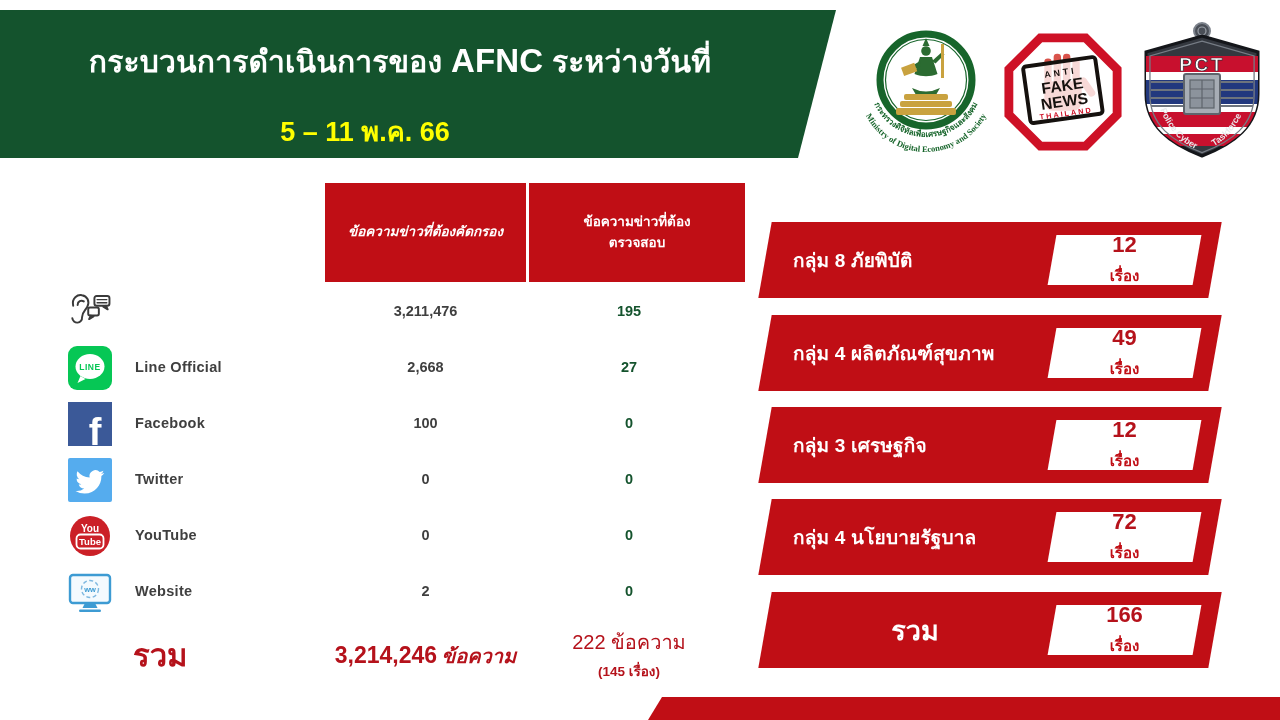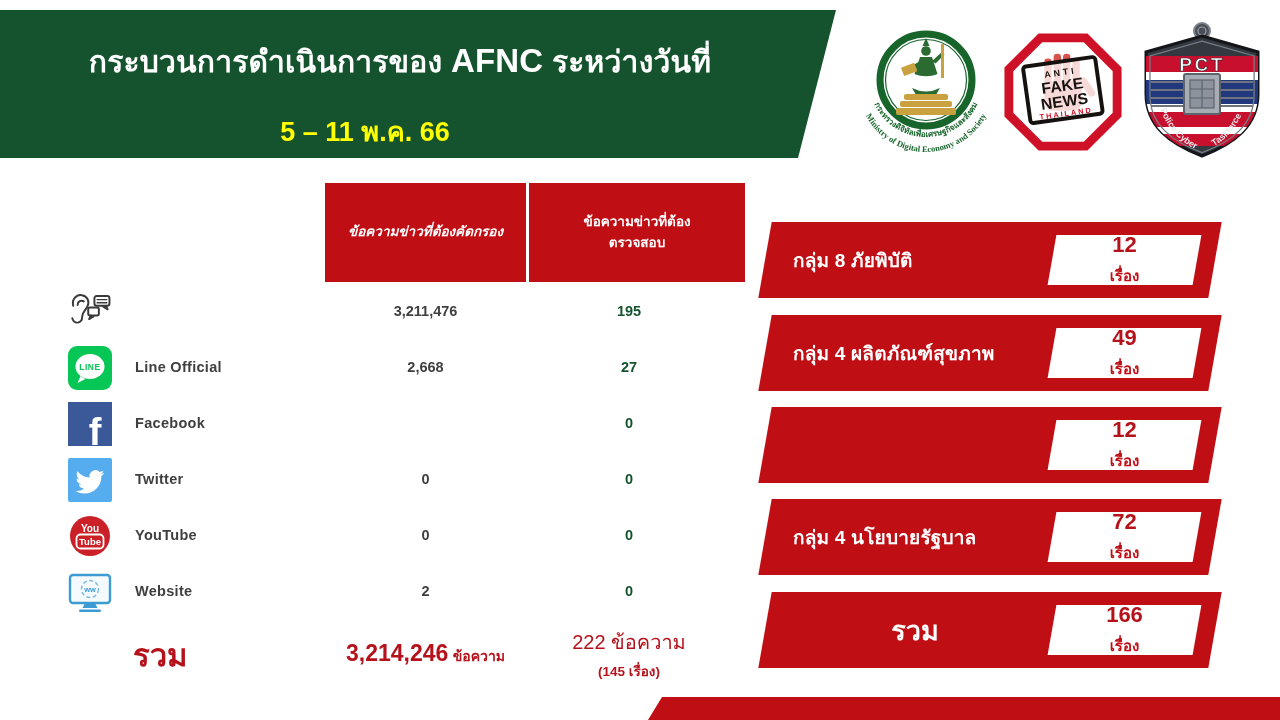--- a/index.html
+++ b/index.html
@@ -39,21 +39,21 @@
   .trow .icon{position:absolute;left:67px;top:5px;width:46px;height:46px;display:flex;align-items:flex-end;justify-content:center;}
   .trow .lbl{position:absolute;left:135px;top:0;height:56px;display:flex;align-items:center;
     font-weight:bold;font-size:14.5px;color:#3F3F3F;letter-spacing:.3px;}
   .trow .v1{position:absolute;left:325px;width:201px;top:0;height:56px;display:flex;align-items:center;justify-content:center;
     font-weight:bold;font-size:14.5px;color:#3F3F3F;}
   .trow .v2{position:absolute;left:529px;width:200px;top:0;height:56px;display:flex;align-items:center;justify-content:center;
     font-weight:bold;font-size:14.5px;color:#14532d;}
   .total-label{position:absolute;left:133px;top:630px;color:#B5121B;font-weight:bold;font-size:31px;}
   .total-screened{position:absolute;left:325px;width:201px;top:640px;text-align:center;color:#B5121B;font-weight:bold;}
   .total-screened .num{font-size:23px;}
-  .total-screened .unit{font-size:14px;}
+  .total-screened .unit{font-size:20px;font-style:italic;}
   .total-verified-1{position:absolute;left:529px;width:200px;top:626px;text-align:center;color:#B5121B;font-weight:normal;font-size:20px;}
   .total-verified-2{position:absolute;left:529px;width:200px;top:660px;text-align:center;color:#B5121B;font-weight:bold;font-size:13.5px;}
   
   .gbar{position:absolute;left:765px;width:450px;height:76px;}
   .gbar .bg{position:absolute;left:0;top:0;right:0;bottom:0;background:#C00E15;transform:skewX(-10deg);}
   .gbar .glabel{position:absolute;left:28px;top:0;height:76px;display:flex;align-items:center;
     color:#fff;font-weight:bold;font-size:19px;letter-spacing:.2px;}
   .gbar .glabel-center{position:absolute;left:0;width:300px;top:0;height:76px;display:flex;align-items:center;justify-content:center;
     color:#fff;font-weight:bold;font-size:27px;}
   .gbar .vbox{position:absolute;left:287px;top:13px;width:145px;height:50px;background:#ffffff;transform:skewX(-10deg);}
@@ -206,20 +206,21 @@
   </div>
 
   <div class="trow" style="top:395px">
     <div class="icon">
       <svg width="44" height="44" viewBox="0 0 44 44">
         <rect width="44" height="44" fill="#3B5998"></rect>
         <text x="27" y="43" font-size="38" font-weight="bold" fill="#ffffff" text-anchor="middle">f</text>
       </svg>
     </div>
     <div class="lbl">Facebook</div>
+    <div class="v1">100</div>
     <div class="v2">0</div>
   </div>
 
   <div class="trow" style="top:451px">
     <div class="icon">
       <svg width="44" height="44" viewBox="0 0 44 44">
         <rect width="44" height="44" rx="2" fill="#55ACEE"></rect>
         <g transform="translate(7.5,9.5) scale(1.2)">
           <path d="M23.95 4.57a10 10 0 01-2.82.77 4.96 4.96 0 002.16-2.72c-.95.56-2.01.96-3.13 1.18a4.92 4.92 0 00-8.38 4.48A13.94 13.94 0 011.64 3.16a4.92 4.92 0 001.52 6.57 4.9 4.9 0 01-2.23-.61v.06a4.92 4.92 0 003.95 4.83 4.96 4.96 0 01-2.22.08 4.93 4.93 0 004.6 3.42A9.87 9.87 0 010 19.54a13.94 13.94 0 007.55 2.21c9.06 0 14.01-7.5 14.01-14.01 0-.21 0-.42-.01-.63A10.01 10.01 0 0024 4.59z" fill="#ffffff"></path>
         </g>
@@ -277,20 +278,21 @@
     <div class="bg"></div>
     <div class="glabel">กลุ่ม 4 ผลิตภัณฑ์สุขภาพ</div>
     <div class="vbox"></div>
     <div class="vtxt">
         <span class="num">49</span>
         <span class="unit">เรื่อง</span>
       </div>
   </div>
   <div class="gbar g3">
     <div class="bg"></div>
+    <div class="glabel">กลุ่ม 3 เศรษฐกิจ</div>
     <div class="vbox"></div>
     <div class="vtxt">
         <span class="num">12</span>
         <span class="unit">เรื่อง</span>
       </div>
   </div>
   <div class="gbar g4">
     <div class="bg"></div>
     <div class="glabel">กลุ่ม 4 นโยบายรัฐบาล</div>
     <div class="vbox"></div>

